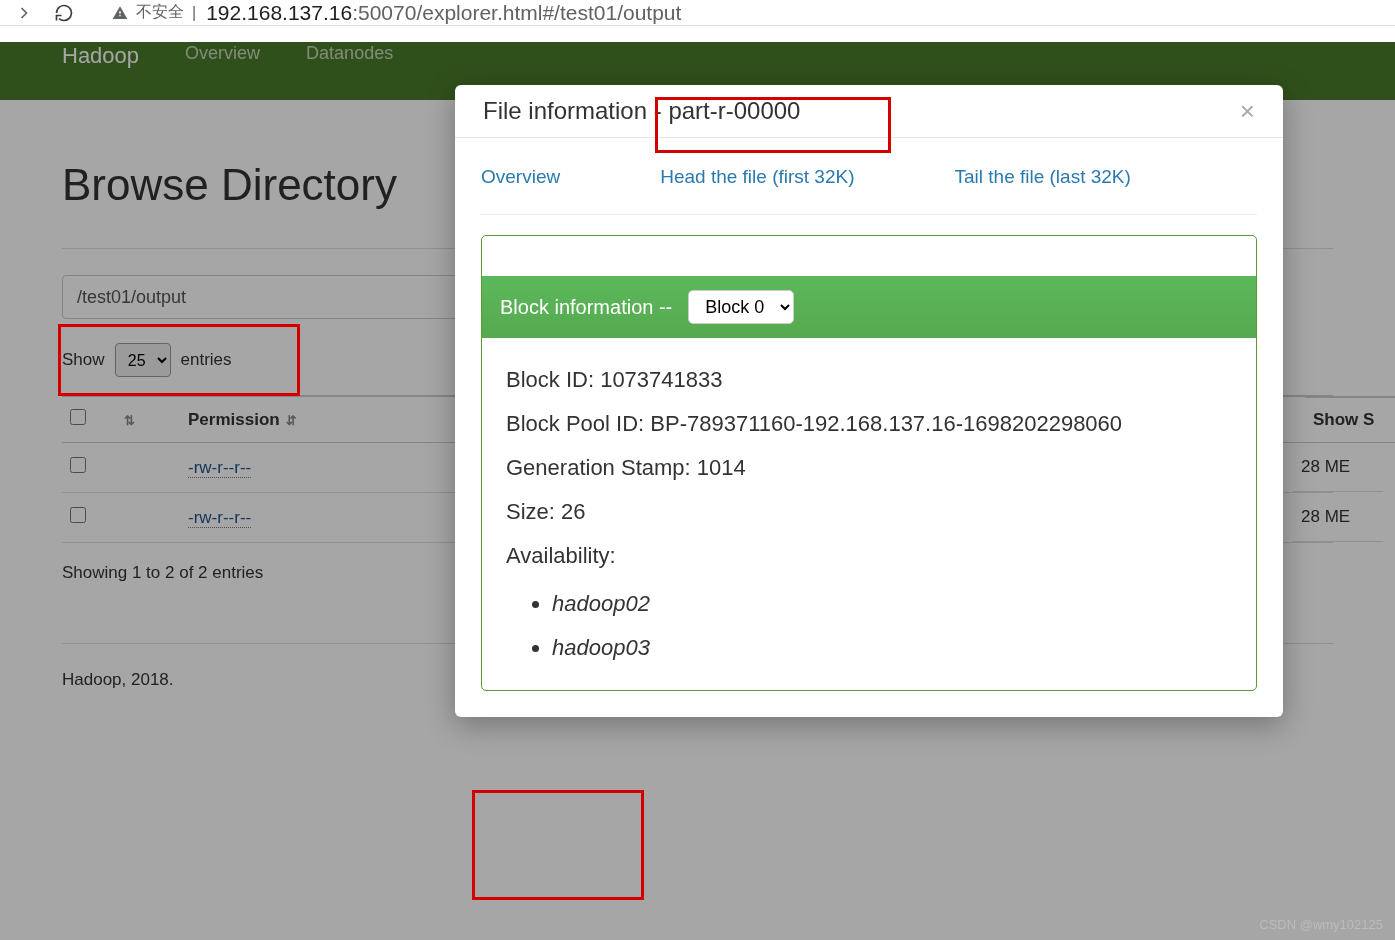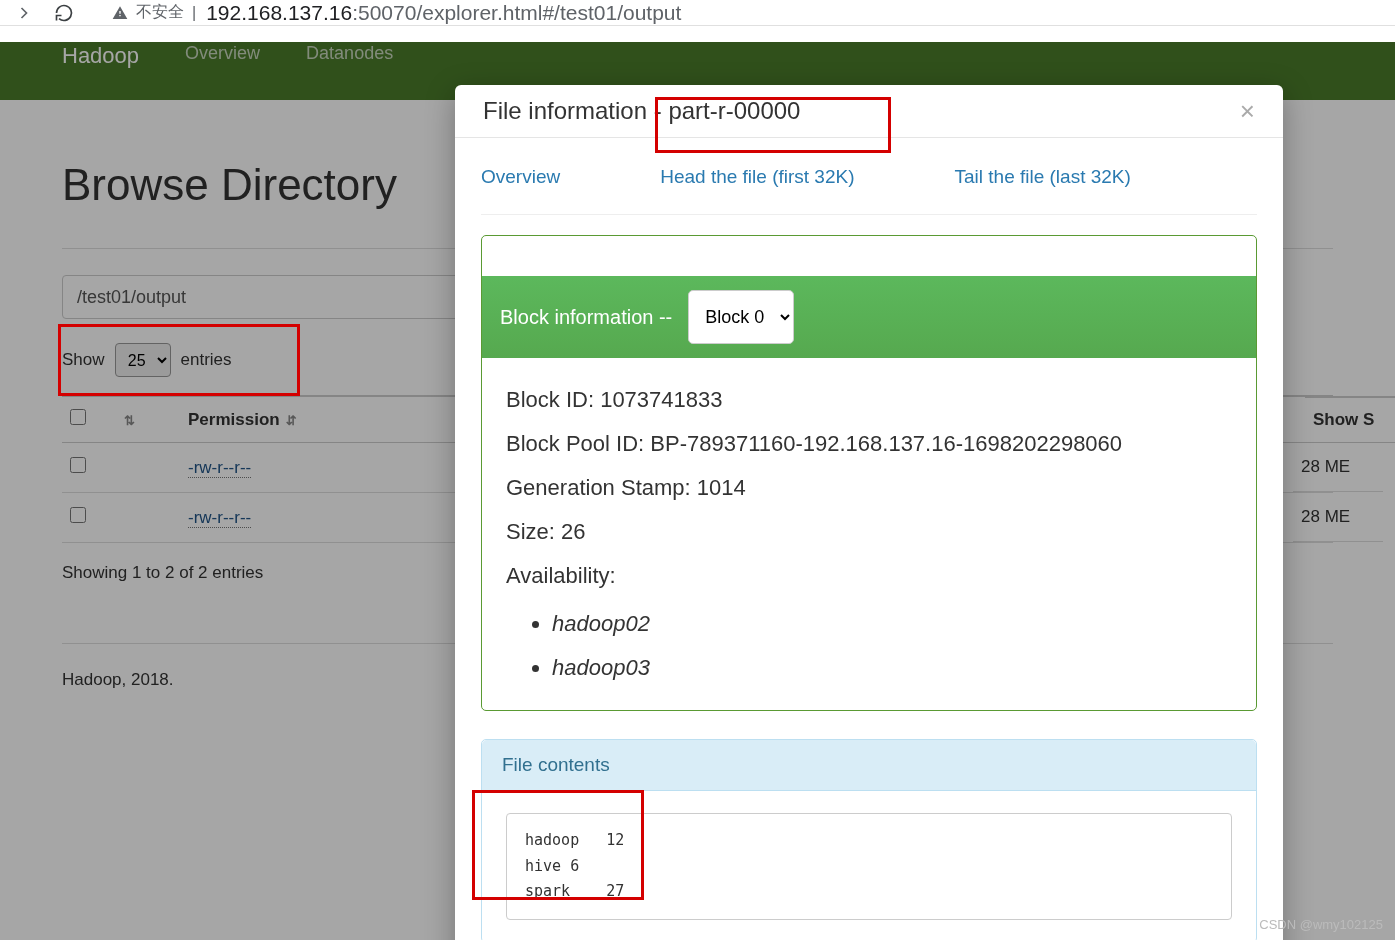--- a/index.html
+++ b/index.html
@@ -43,21 +43,21 @@
     
     .modal { position: absolute; top: 85px; left: 455px; width: 828px; background: #fff; border-radius: 6px; box-shadow: 0 8px 30px rgba(0,0,0,0.3); }
     .modal-header { padding: 12px 28px; border-bottom: 1px solid #e5e5e5; display: flex; align-items: center; justify-content: space-between; }
     .modal-title { font-size: 24px; color: #333; font-weight: 400; }
     .modal-close { color: #aaa; font-size: 26px; cursor: pointer; line-height: 1; }
     .modal-body { padding: 20px 26px 26px; }
     .action-links { display: flex; gap: 100px; border-bottom: 1px solid #eee; padding: 8px 0 26px; font-size: 19px; }
     .action-links a { color: #2a7ab0; text-decoration: none; }
     .block-panel { border: 1px solid #5a9a33; border-radius: 5px; overflow: hidden; margin-top: 20px;}
     .block-panel-hd { background: #5cb85c; background: linear-gradient(#5cb85c,#56a94f); color: #fff; padding: 14px 18px; display: flex; align-items: center; gap: 16px; font-size: 20px; min-height:60px;margin-top:40px;}
-    .block-panel-hd select { height: 54px; font-size: 18px; border-radius: 5px; border: 1px solid #ccc; padding: 0 12px; background: #fff; }
+    .block-panel-hd select { height: 34px; font-size: 18px; border-radius: 5px; border: 1px solid #ccc; padding: 0 12px; background: #fff; }
     .block-panel-bd { padding: 20px 24px; font-size: 22px; color: #333; line-height: 2; }
     .block-panel-bd ul { margin-left: 46px; margin-top: 4px; font-style: italic; }
 
     .fc-panel { border: 1px solid #bcdff1; border-radius: 5px; margin-top: 28px; }
     .fc-panel-hd { background: #d9edf7; color: #31708f; padding: 14px 20px; font-size: 19px; border-bottom: 1px solid #bcdff1; border-radius: 5px 5px 0 0;}
     .fc-panel-bd { padding: 22px 24px; }
     .fc-pre { border: 1px solid #ccc; border-radius: 4px; padding: 14px 18px; font-family: Menlo, Consolas, monospace; font-size: 15px; color: #333; white-space: pre; line-height: 1.7; }
 
     .watermark { position:absolute; right:12px; bottom:8px; color:#bbb; font-size:13px; }
 
@@ -171,28 +171,20 @@
         <div><span>Generation Stamp: </span><span>1014</span></div>
         <div><span>Size: </span><span>26</span></div>
         <div><span>Availability:</span></div>
         <ul>
           <li>hadoop02</li>
           <li>hadoop03</li>
         </ul>
       </div>
     </div>
 
-    <div class="fc-panel">
-      <div class="fc-panel-hd">File contents</div>
-      <div class="fc-panel-bd">
-        <pre class="fc-pre">hadoop   12
-hive 6
-spark    27</pre>
-      </div>
-    </div>
   </div>
 </div>
 
 <div class="hl" style="top:97px;left:655px;width:236px;height:56px"></div>
 <div class="hl" style="top:324px;left:58px;width:242px;height:72px"></div>
 <div class="hl" style="top:790px;left:472px;width:172px;height:110px"></div>
 
 <div class="watermark">CSDN @wmy102125</div>
 
 </body></html>

